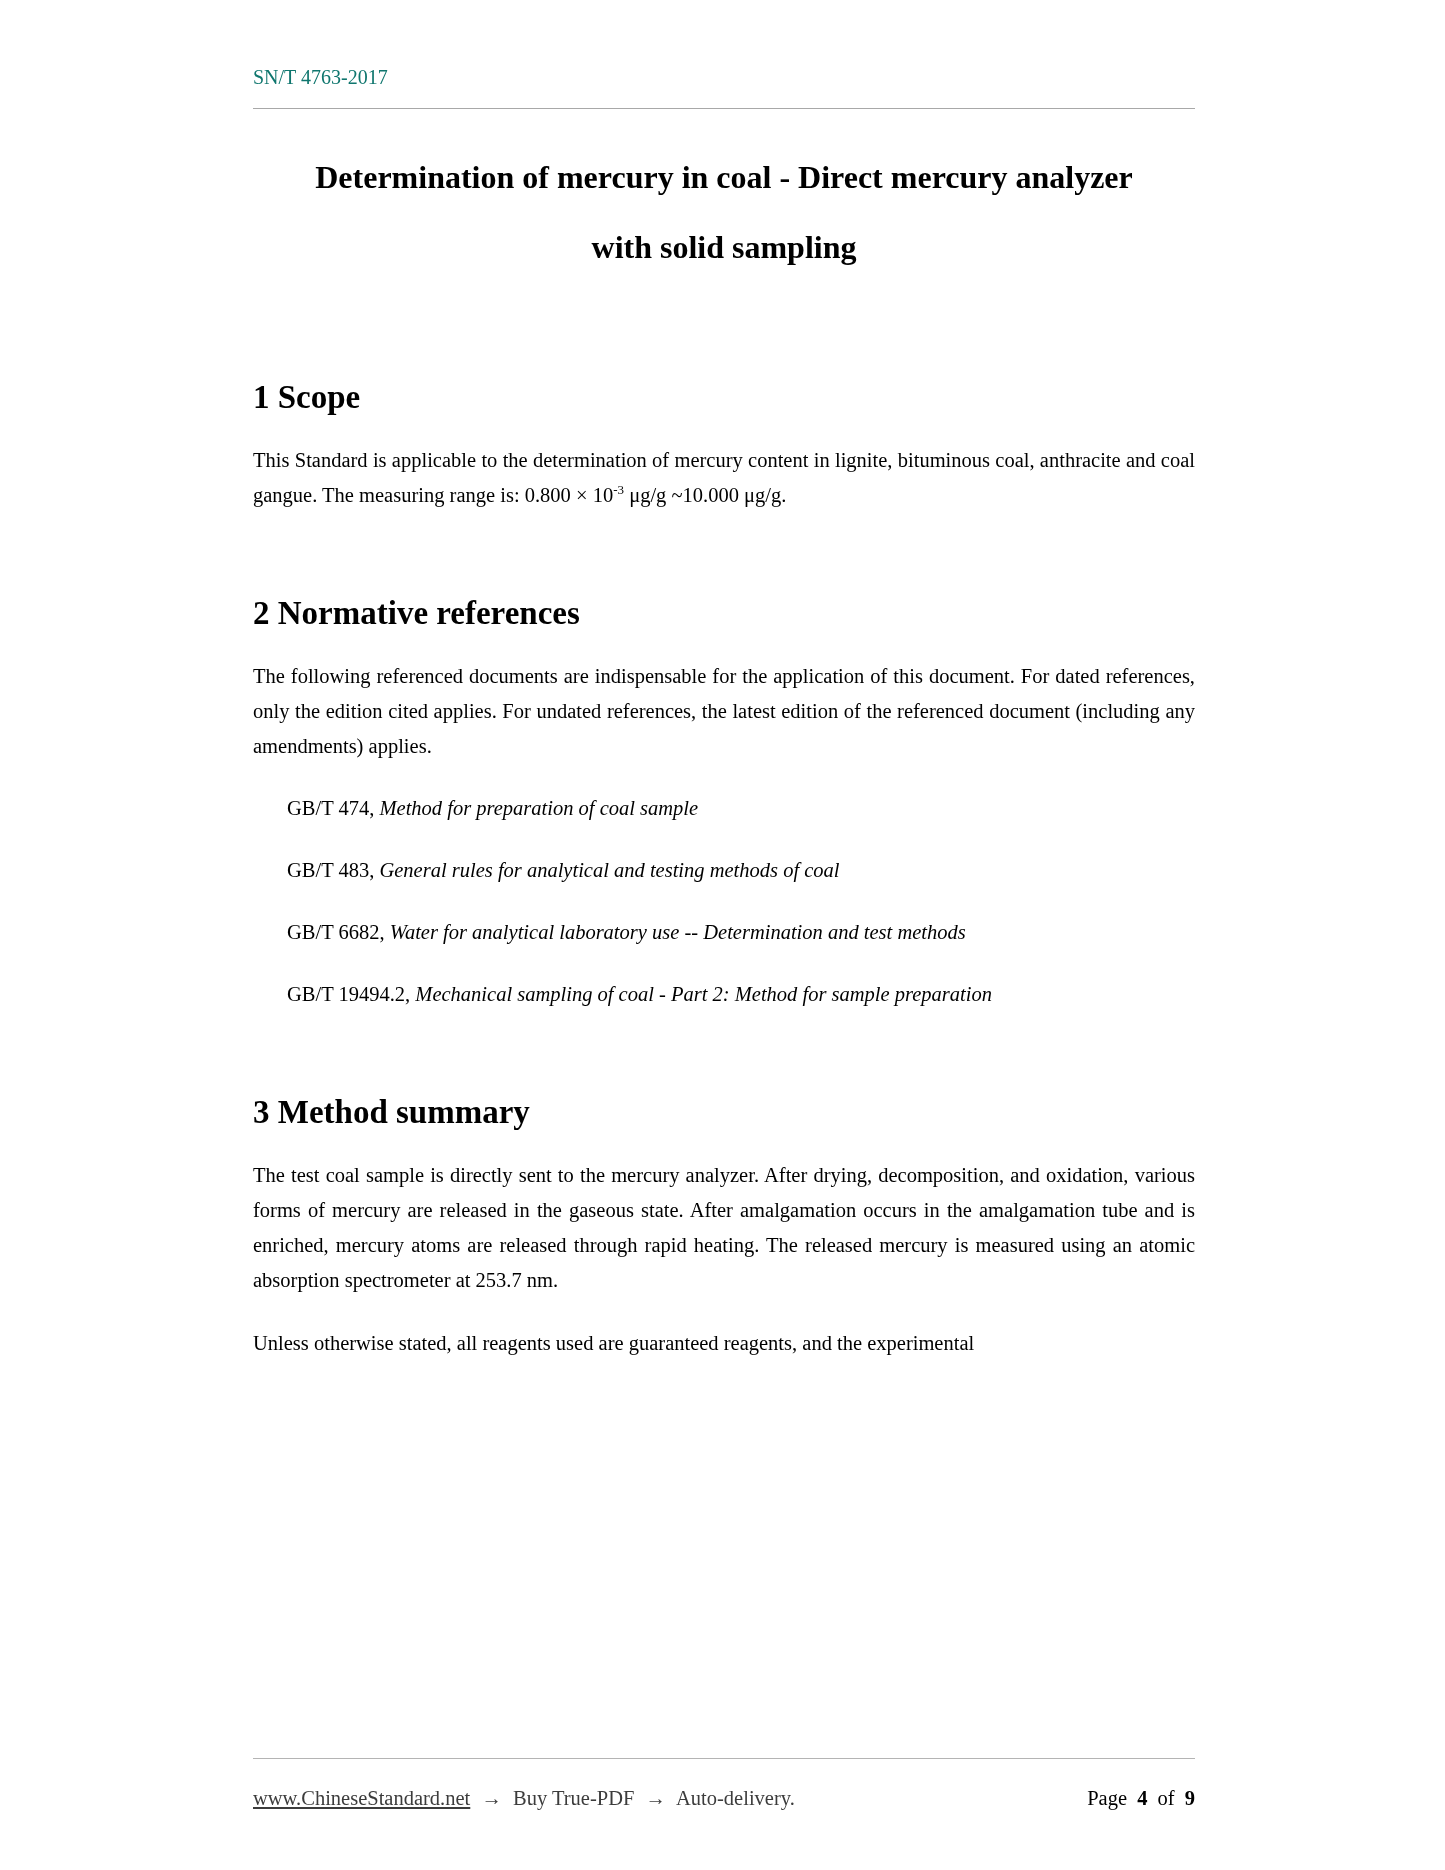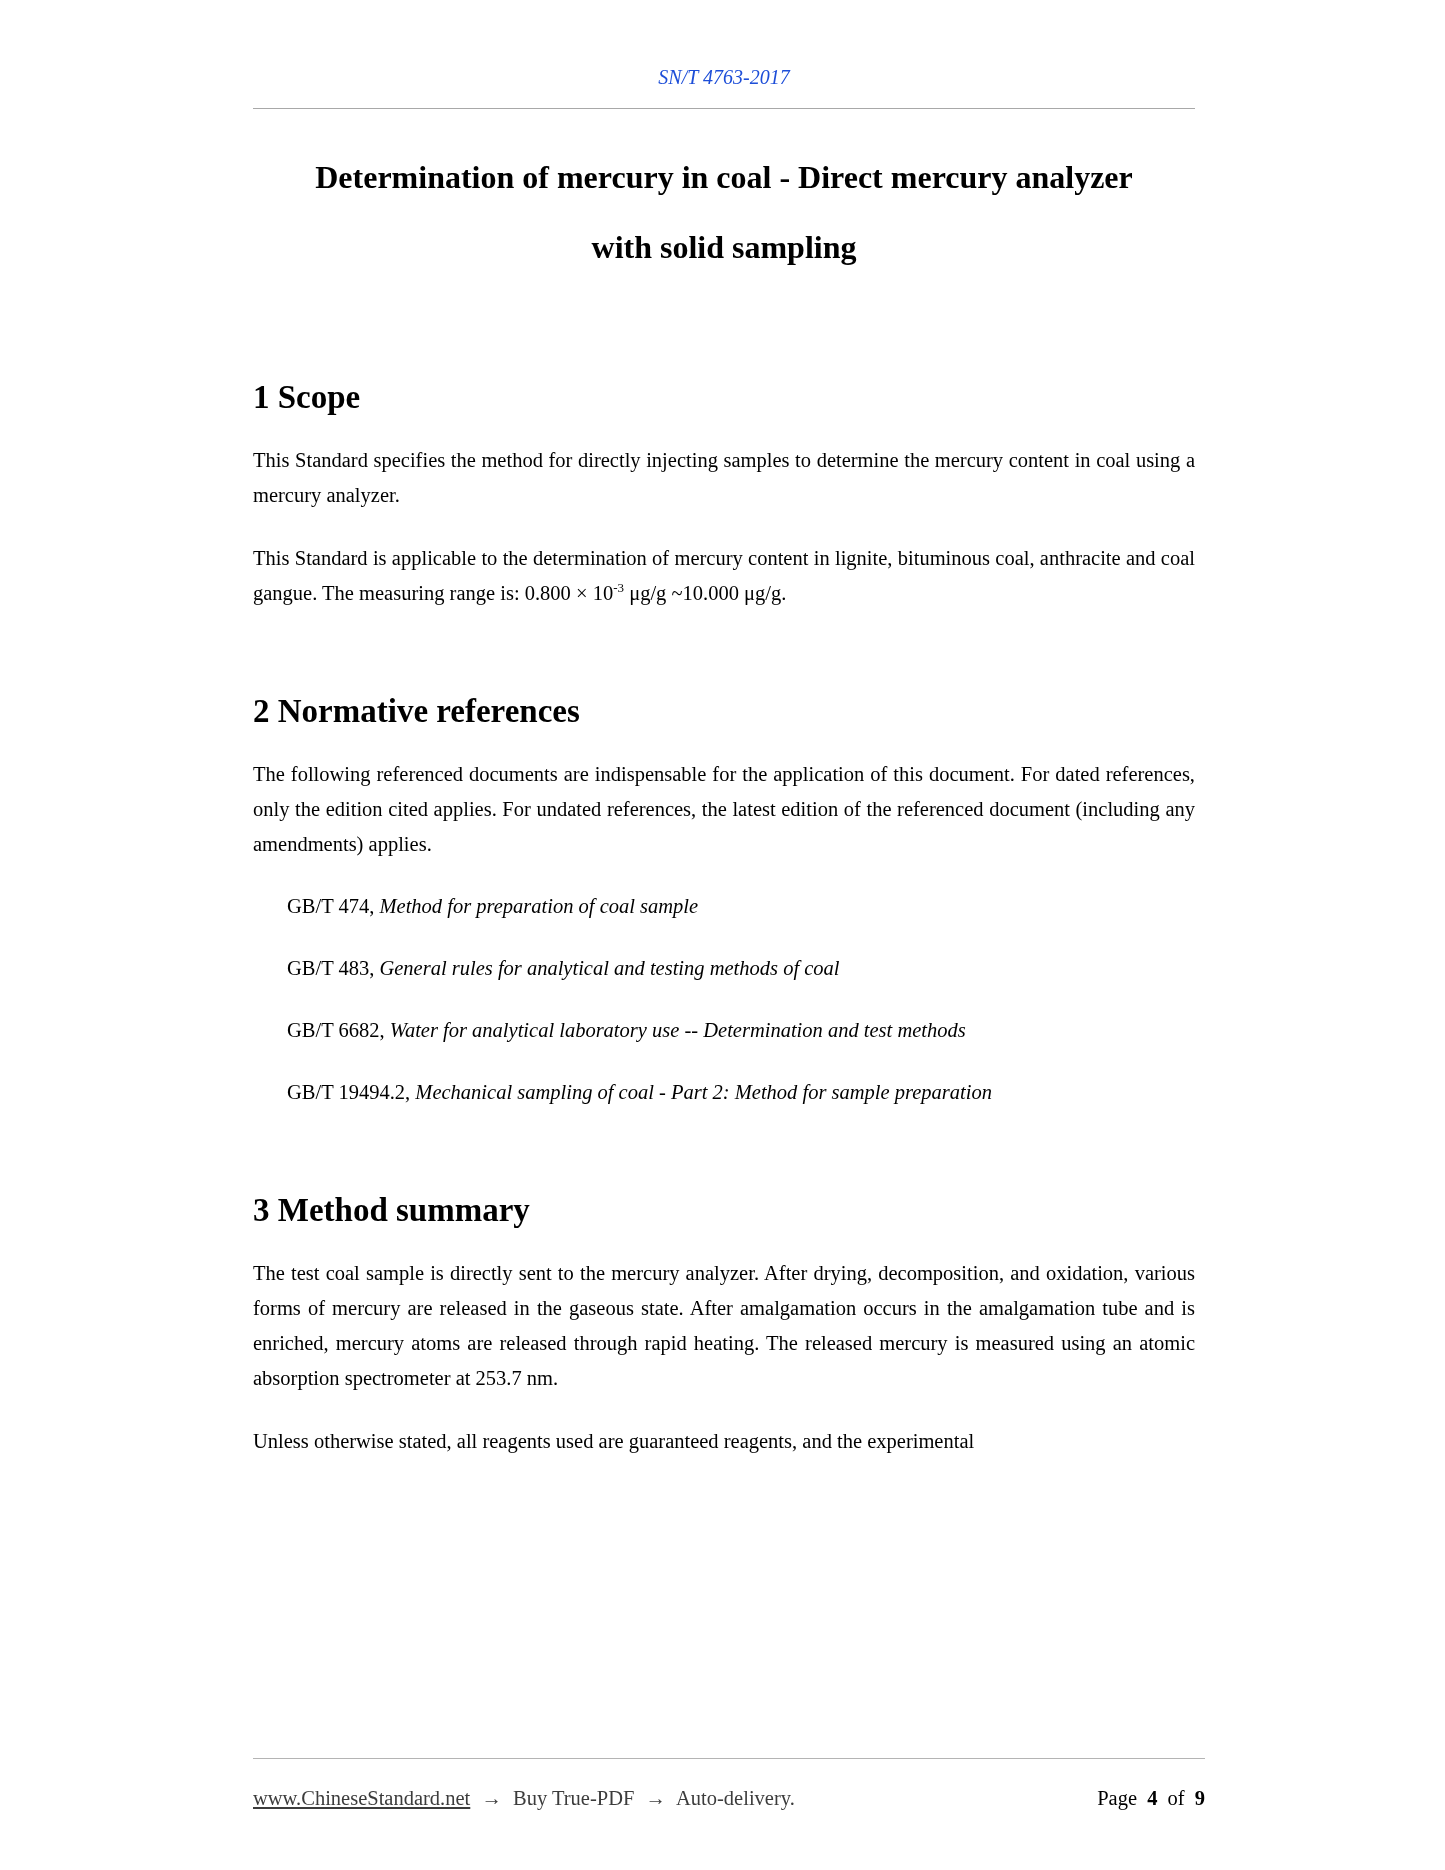--- a/index.html
+++ b/index.html
@@ -10,25 +10,24 @@
     height: 1870px;
     margin: 0 auto;
     background: #ffffff;
     font-family: "Liberation Serif", "DejaVu Serif", serif;
     color: #000000;
     overflow: hidden;
   }
   
   .doc-header { padding: 64px 250px 0 253px; }
   .doc-number {
-    text-align: center;
-    color: #1d4ed8;
+    text-align: left;
+    color: #0f766e;
     font-size: 20px;
     line-height: 26px;
-    font-style: italic;
   }
   .header-rule {
     border: none;
     border-top: 1px solid #a8a8a8;
     margin: 18px 0 0 0;
     height: 0;
   }
   
   .content { padding: 0 250px 0 253px; margin-top: 20px; }
   .doc-title {
@@ -60,21 +59,21 @@
     vertical-align: super;
   }
   .ref-list { padding-left: 34px; }
   .ref-list p.ref { margin-top: 27px; }
   .ref-title { font-style: italic; font-family: Liberation Serif, serif; }
   
   .doc-footer {
     position: absolute;
     top: 1758px;
     left: 253px;
-    right: 240px;
+    right: 250px;
     border-top: 1px solid #b4b4b4;
     padding-top: 28px;
     display: flex;
     justify-content: space-between;
     align-items: baseline;
     font-size: 20.5px;
     color: #3c3c3c;
   }
   .footer-left span { margin-right: 6px; }
   .footer-link {
@@ -99,21 +98,20 @@
 
   <main class="content">
 
     <h1 class="doc-title">
       <span class="title-line">Determination of mercury in coal - Direct mercury analyzer</span>
       <span class="title-line">with solid sampling</span>
     </h1>
 
     <h2 class="section-heading first">1 Scope</h2>
 
-    <p>This Standard specifies the method for directly injecting samples to determine the mercury content in coal using a mercury analyzer.</p>
 
     <p><span>This Standard is applicable to the determination of mercury content in lignite, bituminous coal, anthracite and coal gangue. The measuring range is: 0.800 × 10</span><sup class="exp">-3</sup><span> μg/g ~10.000 μg/g.</span></p>
 
     <h2 class="section-heading">2 Normative references</h2>
 
     <p>The following referenced documents are indispensable for the application of this document. For dated references, only the edition cited applies. For undated references, the latest edition of the referenced document (including any amendments) applies.</p>
 
     <div class="ref-list">
       <p class="ref">
         <span class="ref-code">GB/T 474,</span>

